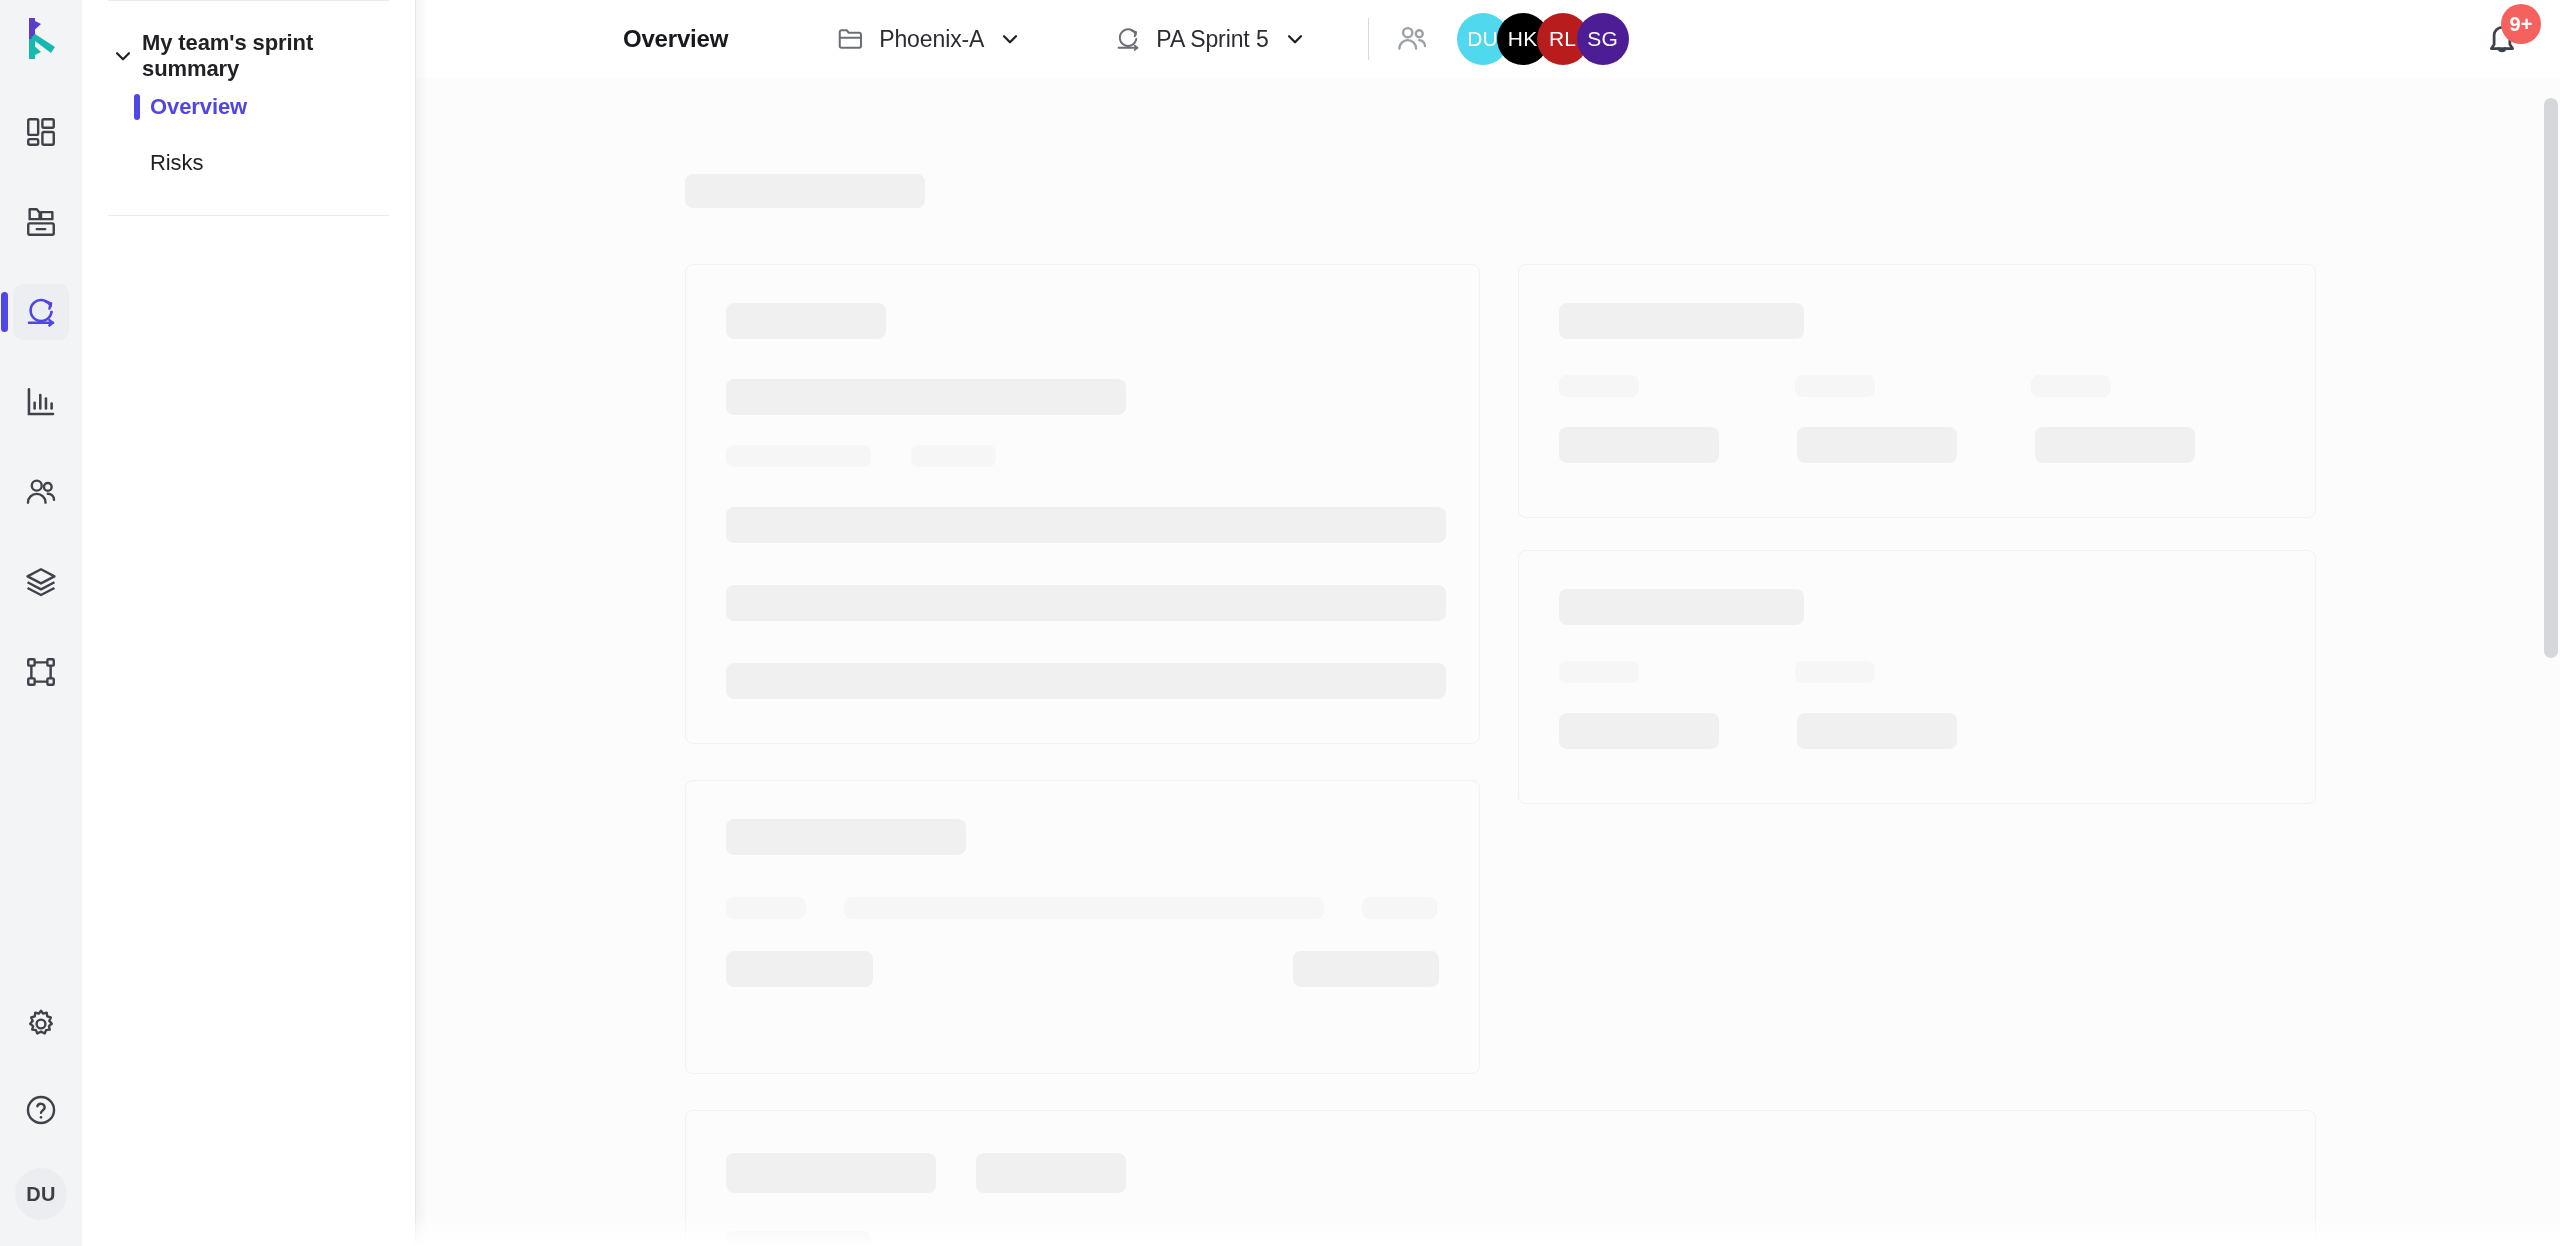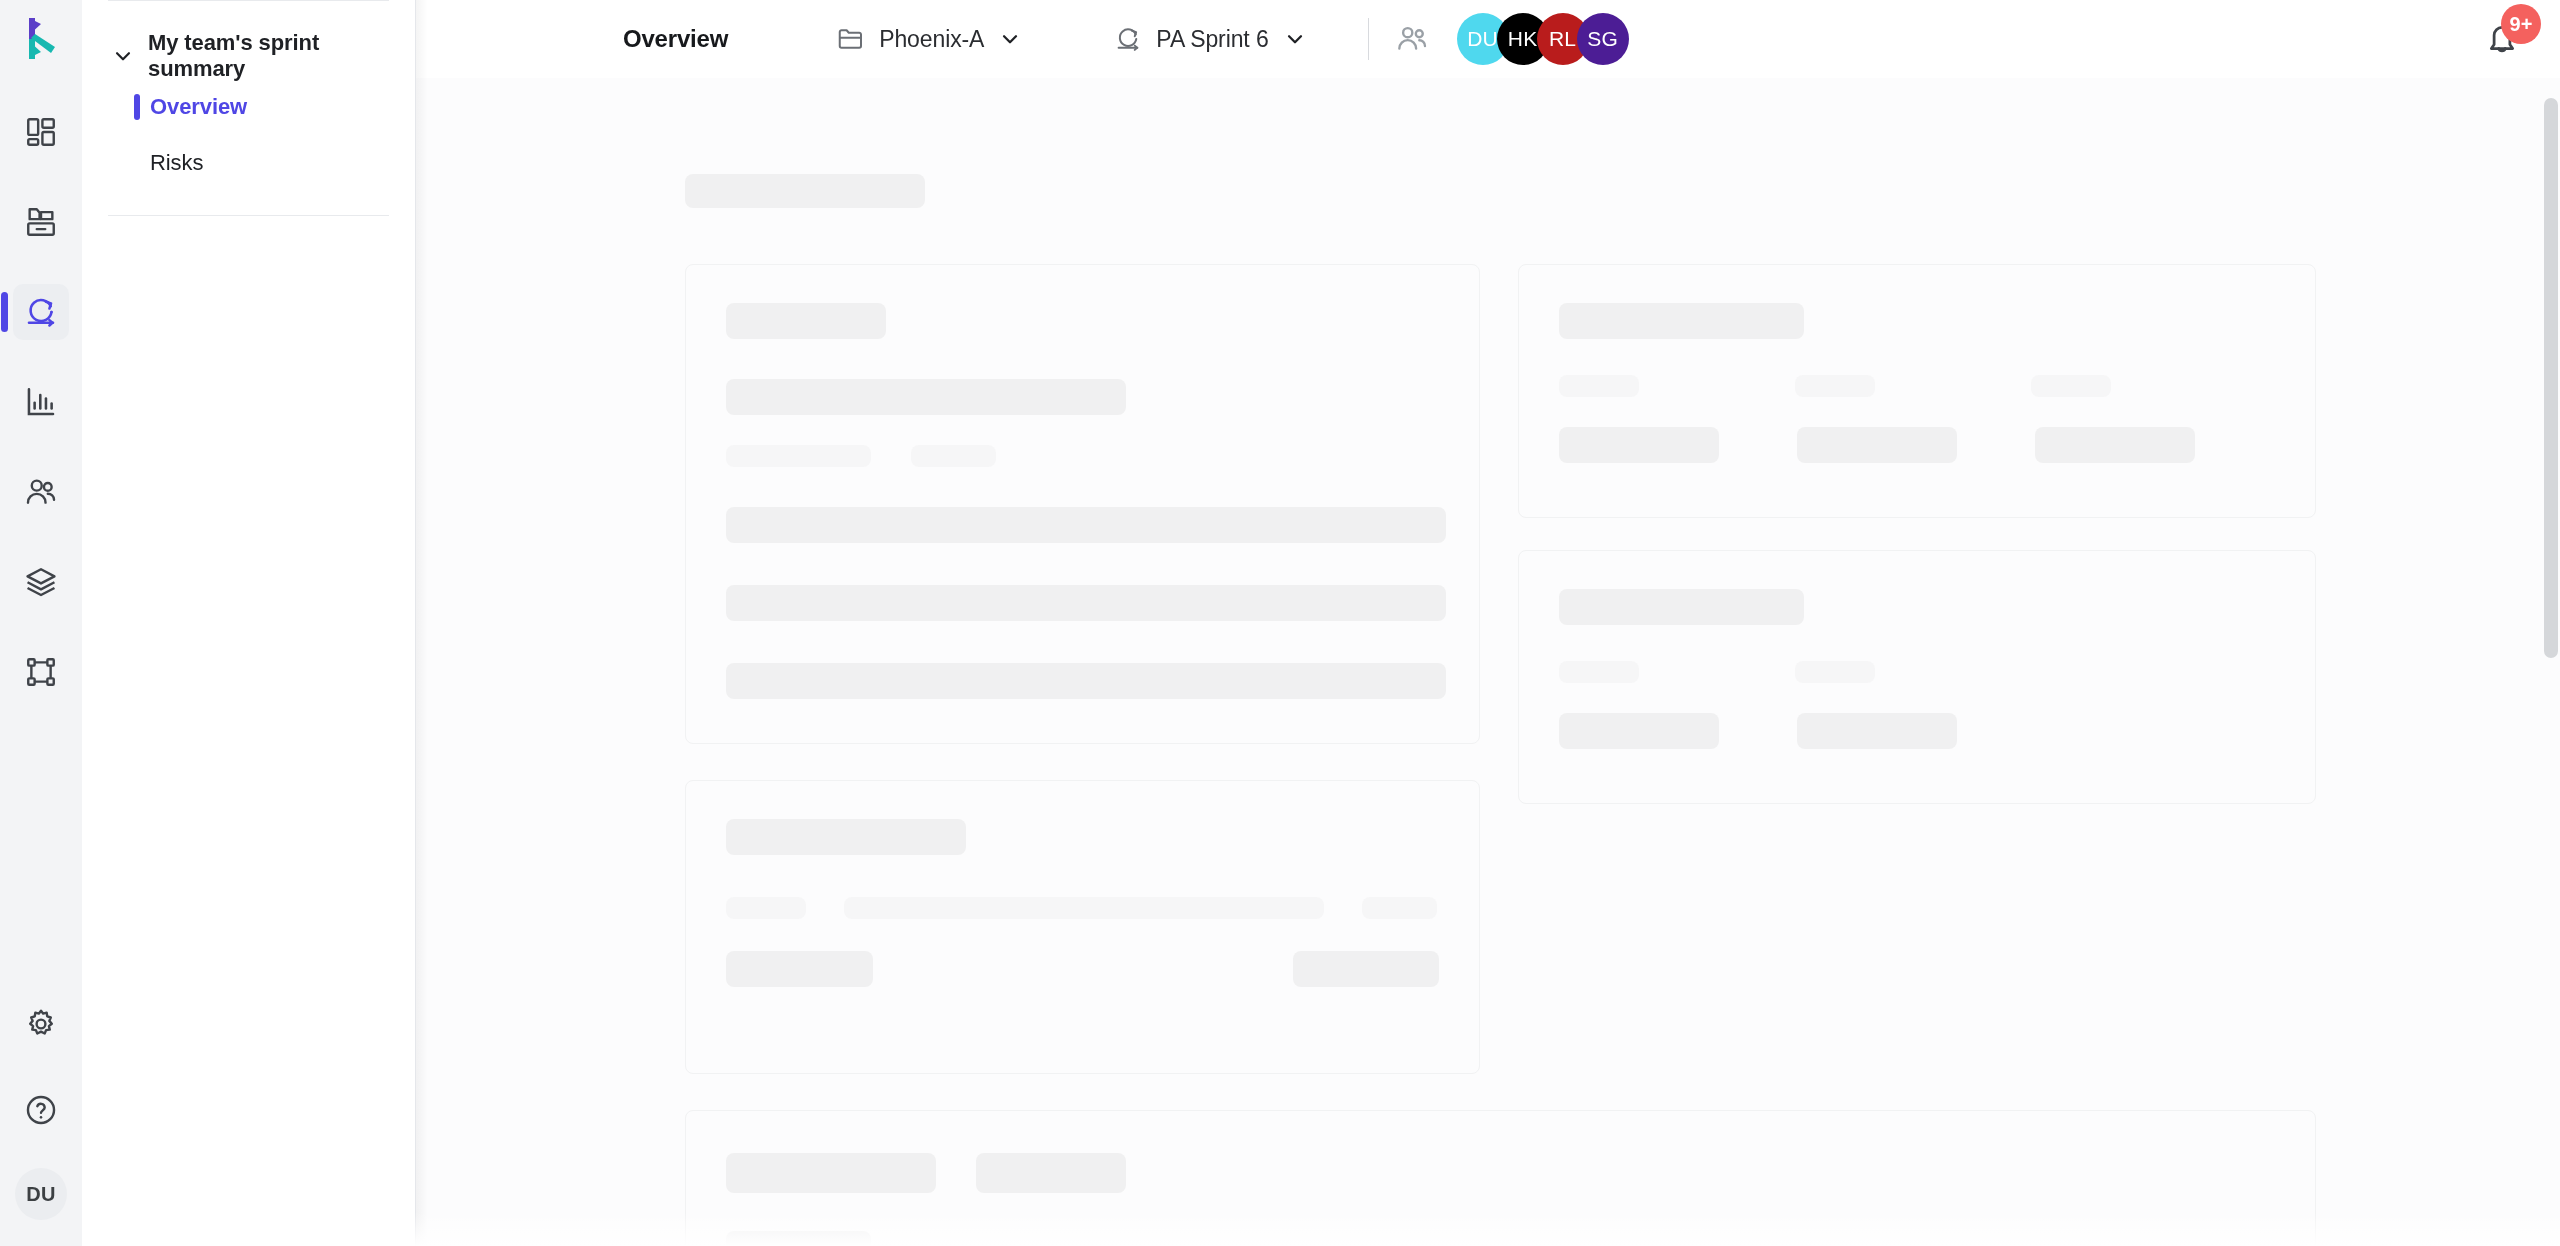--- a/index.html
+++ b/index.html
@@ -54,21 +54,21 @@
     display: flex; flex-direction: column;
   }
   .sidebar-title {
     height: 78px; display: flex; align-items: center;
     padding: 0 34px 0 34px;
     font-size: 23px; color: #8b8f94; font-weight: 400; letter-spacing: .1px;
   }
   .sidebar-sep { height: 1px; background: #e8eaed; margin: 0 26px; }
   .nav-group { padding: 32px 0 0 0; }
   .nav-group-head {
-    display: flex; align-items: center; gap: 14px;
+    display: flex; align-items: center; gap: 8px;
     padding: 0 26px 0 30px; height: 46px; cursor: pointer;
   }
   .nav-group-head .lbl {
     font-size: 22px; font-weight: 700; color: #1f2125; letter-spacing: -.1px;
   }
   .chev { width: 22px; height: 22px; flex: 0 0 22px; }
   .nav-item {
     display: flex; align-items: center; height: 56px;
     padding-left: 68px; position: relative; cursor: pointer;
     font-size: 22px; color: #1f2125; letter-spacing: -.1px;
@@ -321,21 +321,21 @@
 
       <div class="tb-sel" style="margin-left:92px">
         <span class="ic">
           <svg width="30" height="30" viewBox="0 0 24 24" fill="none" stroke="#6b6f75" stroke-width="1.6" stroke-linecap="round" stroke-linejoin="round">
             <path d="M18.2 8.4A6.6 6.6 0 1 0 18.6 12"></path>
             <path d="M15.2 5.4l3.3 1.1-1.1 3.3"></path>
             <path d="M4.5 19h15"></path>
             <path d="M17.4 17.3 19.3 19l-1.9 1.7"></path>
           </svg>
         </span>
-        <span>PA Sprint 6</span>
+        <span>PA Sprint 5</span>
         <span class="dn">
           <svg width="22" height="22" viewBox="0 0 24 24" fill="none" stroke="#1f2125" stroke-width="2.5" stroke-linecap="round" stroke-linejoin="round">
             <path d="M5.5 9 12 15.5 18.5 9"></path>
           </svg>
         </span>
       </div>
 
       <div class="tb-divider" style="margin-left:62px"></div>
 
       <span class="people-ic">

